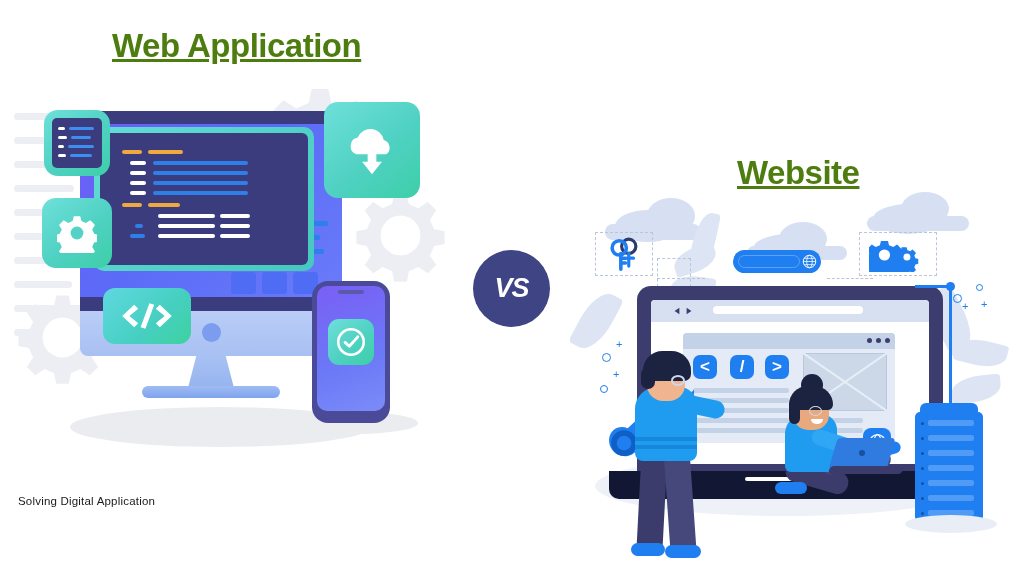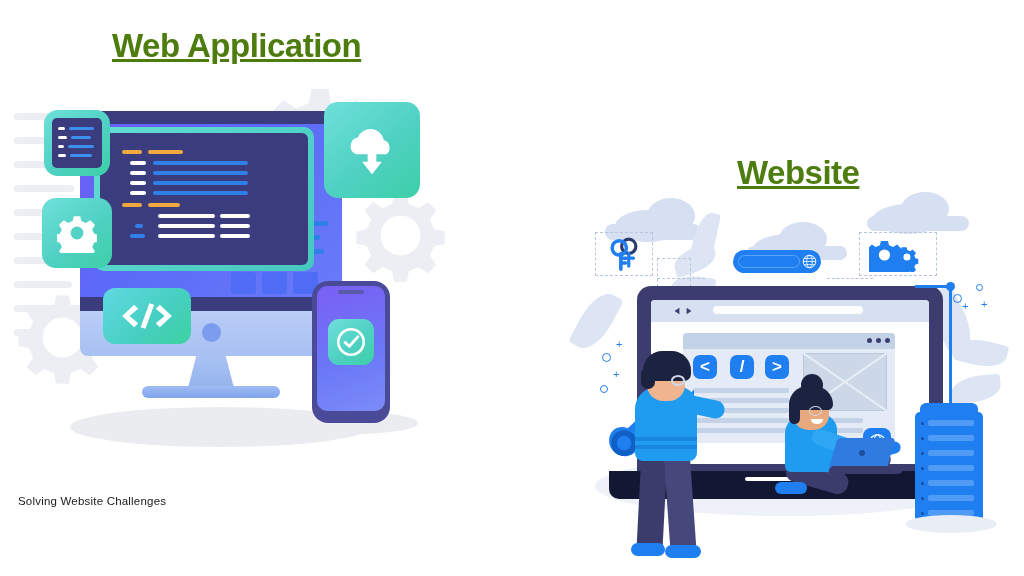--- a/index.html
+++ b/index.html
@@ -259,20 +259,23 @@
       <div class="phone-notch" style="left:26px; top:9px; width:26px; height:4px;"></div>
       <div class="card" style="left:16px; top:38px; width:46px; height:46px; border-radius:11px;">
         <svg width="34" height="34" viewBox="0 0 40 40">
           <circle cx="20" cy="20" r="15" fill="none" stroke="#ffffff" stroke-width="3"></circle>
           <path d="M13 20.5 L18 25 L28 14" fill="none" stroke="#ffffff" stroke-width="3.4" stroke-linecap="round" stroke-linejoin="round"></path>
         </svg>
       </div>
     </div>
   </div>
 
+  <div id="vs-badge">
+    <span>VS</span>
+  </div>
 
   <div id="right-illu">
 
     <div class="cloud" style="left:40px; top:20px; width:66px; height:32px;"></div>
     <div class="cloud" style="left:72px; top:8px; width:48px; height:36px;"></div>
     <div class="cloud" style="left:30px; top:34px; width:96px; height:16px; border-radius:9px;"></div>
 
     <div class="cloud" style="left:178px; top:44px; width:70px; height:30px;"></div>
     <div class="cloud" style="left:204px; top:32px; width:48px; height:34px;"></div>
     <div class="cloud" style="left:172px; top:56px; width:100px; height:14px; border-radius:8px;"></div>
@@ -458,16 +461,16 @@
       <div class="server-dot" style="left:6px; top:100px;"></div>
       <div class="server-line" style="left:13px; top:98px; width:46px;"></div>
     </div>
     <div class="shadow-ellipse" style="left:330px; top:325px; width:92px; height:18px; background:#e9edf5;"></div>
   </div>
 
   <div id="title-webapp" class="title">Web Application</div>
   <div id="title-website" class="title">Website</div>
 
   <div id="logo">
-    <div id="logo-tagline">Solving Website Challenges</div>
+    <div id="logo-tagline">Solving Digital Application</div>
   </div>
 
 </div>
 
 </body></html>

